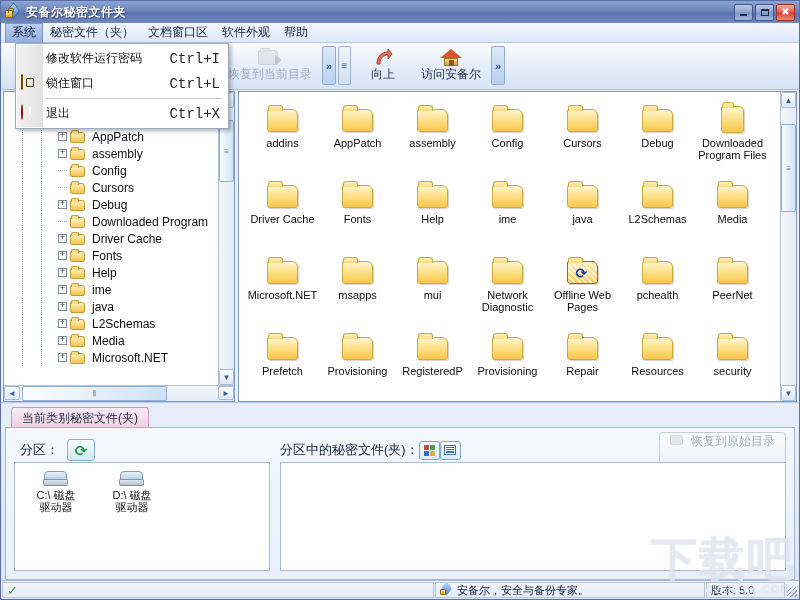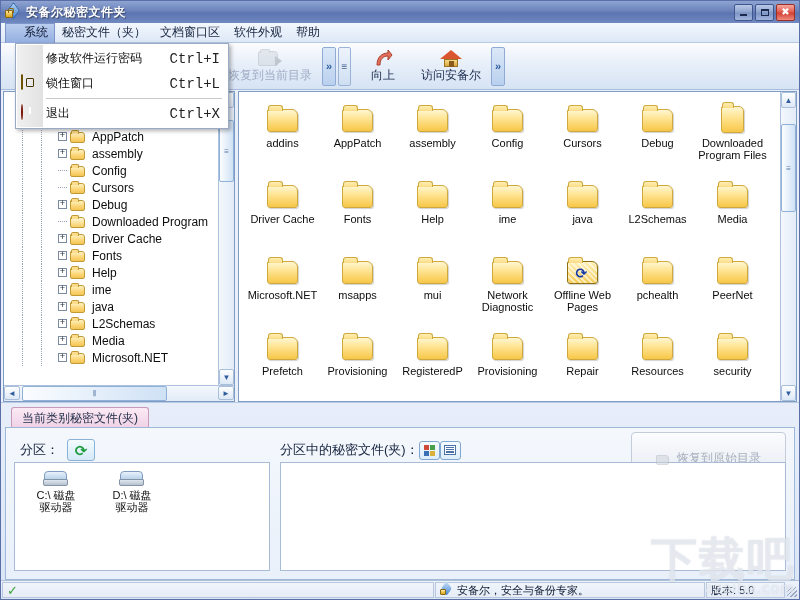--- a/index.html
+++ b/index.html
@@ -81,21 +81,21 @@
     display: flex; align-items: center;
     padding-left: 4px; position: relative; z-index: 5;
   }
   .menu-item {
     padding: 2px 7px; font-size: 12px; color: #16243f;
     line-height: 15px; white-space: nowrap;
   }
   .menu-item.active {
     background: linear-gradient(180deg,#b9cdee,#93aee0);
     border: 1px solid #7b95c9; border-bottom: none;
-    padding: 1px 6px 3px 18px; color: #0d1830;
+    padding: 1px 6px 3px 6px; color: #0d1830;
   }
 
   
   .dropdown {
     position: absolute; left: 14px; top: 42px;
     width: 214px;
     background: #fff;
     border: 1px solid #9aa9c4;
     box-shadow: 2px 2px 4px rgba(0,0,0,.3);
     z-index: 40;
@@ -126,21 +126,21 @@
     border:1px solid #7d1609;position:relative;
   }
   .ico-power::after{content:'';position:absolute;left:6.5px;top:2px;width:2px;height:7px;
     background:#fff;}
 
   
   .toolbar {
     height: 47px; flex: 0 0 47px;
     background: linear-gradient(180deg,#fbfcfe 0%,#e6eef9 50%,#d6e3f4 100%);
     border-bottom: 1px solid #a9bcd9;
-    display: flex; align-items: center; padding: 2px 3px;
+    display: flex; align-items: flex-start; padding: 2px 3px;
     position: relative; z-index: 1;
   }
   .tb-group { display:flex; align-items:center; }
   .tb-btn {
     display:flex; flex-direction:column; align-items:center; justify-content:center;
     min-width: 58px; padding: 1px 8px 2px; height: 41px;
     border:1px solid transparent; border-radius:3px;
   }
   .tb-btn .tb-label { font-size: 12px; color:#1a2b4d; margin-top:1px; white-space:nowrap;}
   .tb-btn.disabled .tb-label { color:#9fadc4; }
@@ -382,24 +382,24 @@
   }
   .vb-tiles { display:grid;grid-template-columns:5px 5px;grid-template-rows:5px 5px;gap:1px;}
   .vb-tiles i{display:block;width:5px;height:5px;background:#3b6fb5;}
   .vb-tiles i.r{background:#d04a3a;}
   .vb-tiles i.g{background:#4a9d4a;}
   .vb-tiles i.y{background:#d9b13b;}
   .vb-list { width:12px;height:10px;border:1px solid #4a72a8;background:#fff; display:flex;flex-direction:column;justify-content:center;gap:1px;padding:1px;}
   .vb-list i{display:block;height:1px;background:#4a72a8;}
   .spacer { flex:1 1 auto; }
   .action-btn {
-    height:36px; padding:0 24px; margin-left:6px;
+    height:36px; padding:0 10px; margin-left:6px;
     border:1px solid #c3ccd8; border-radius:4px;
     background:linear-gradient(180deg,#fbfcfe,#eaeef4);
-    display:flex;align-items:flex-end;gap:5px;
+    display:flex;align-items:flex-start;gap:5px;
     font-size:12px;color:#a6afbc; white-space:nowrap;
   }
   .ic-restore-sm { width:16px;height:14px;position:relative;opacity:.5;}
   .ic-restore-sm .f{position:absolute;left:0;top:2px;width:13px;height:10px;
     background:#cfd4da;border:1px solid #b0b7c0;border-radius:1px 3px 2px 2px;}
   .ic-restore-sm .a{position:absolute;right:0;top:5px;width:0;height:0;
     border-left:5px solid #9aa2ad;border-top:3.5px solid transparent;border-bottom:3.5px solid transparent;}
   .secret-box { flex:1 1 auto; background:#fff;border:1px solid #a8bcd6; min-height:0;}
 
   

